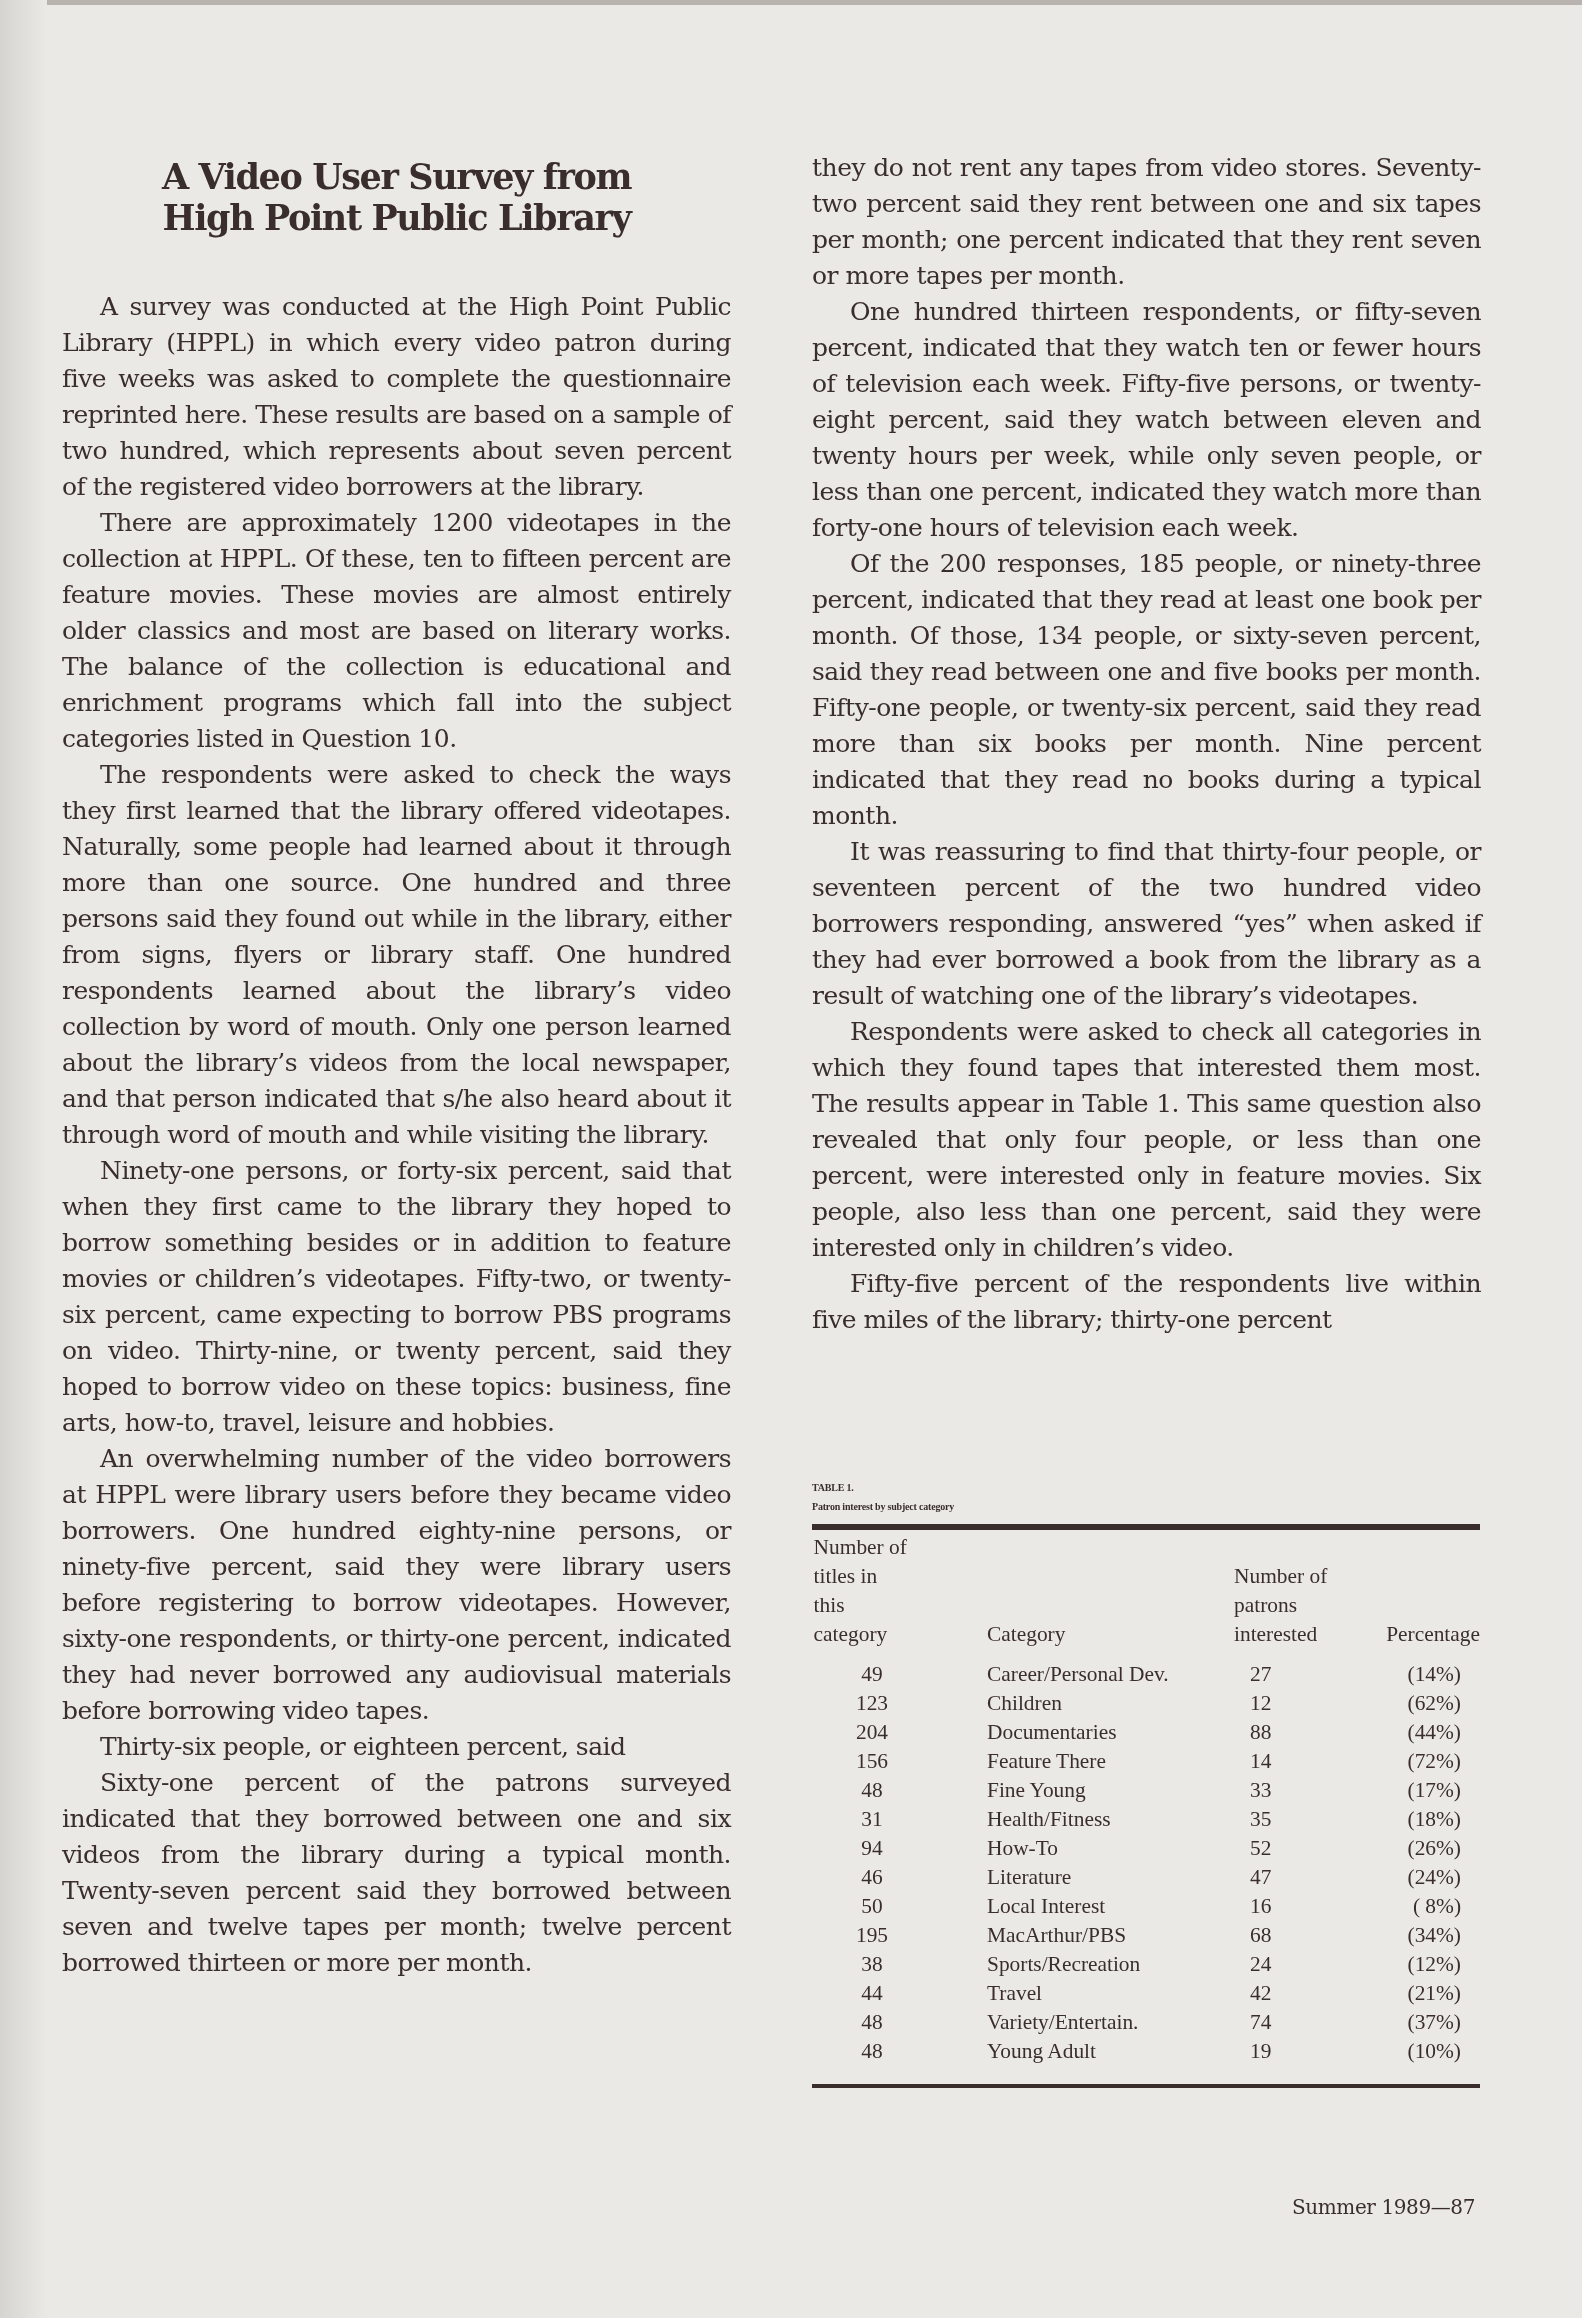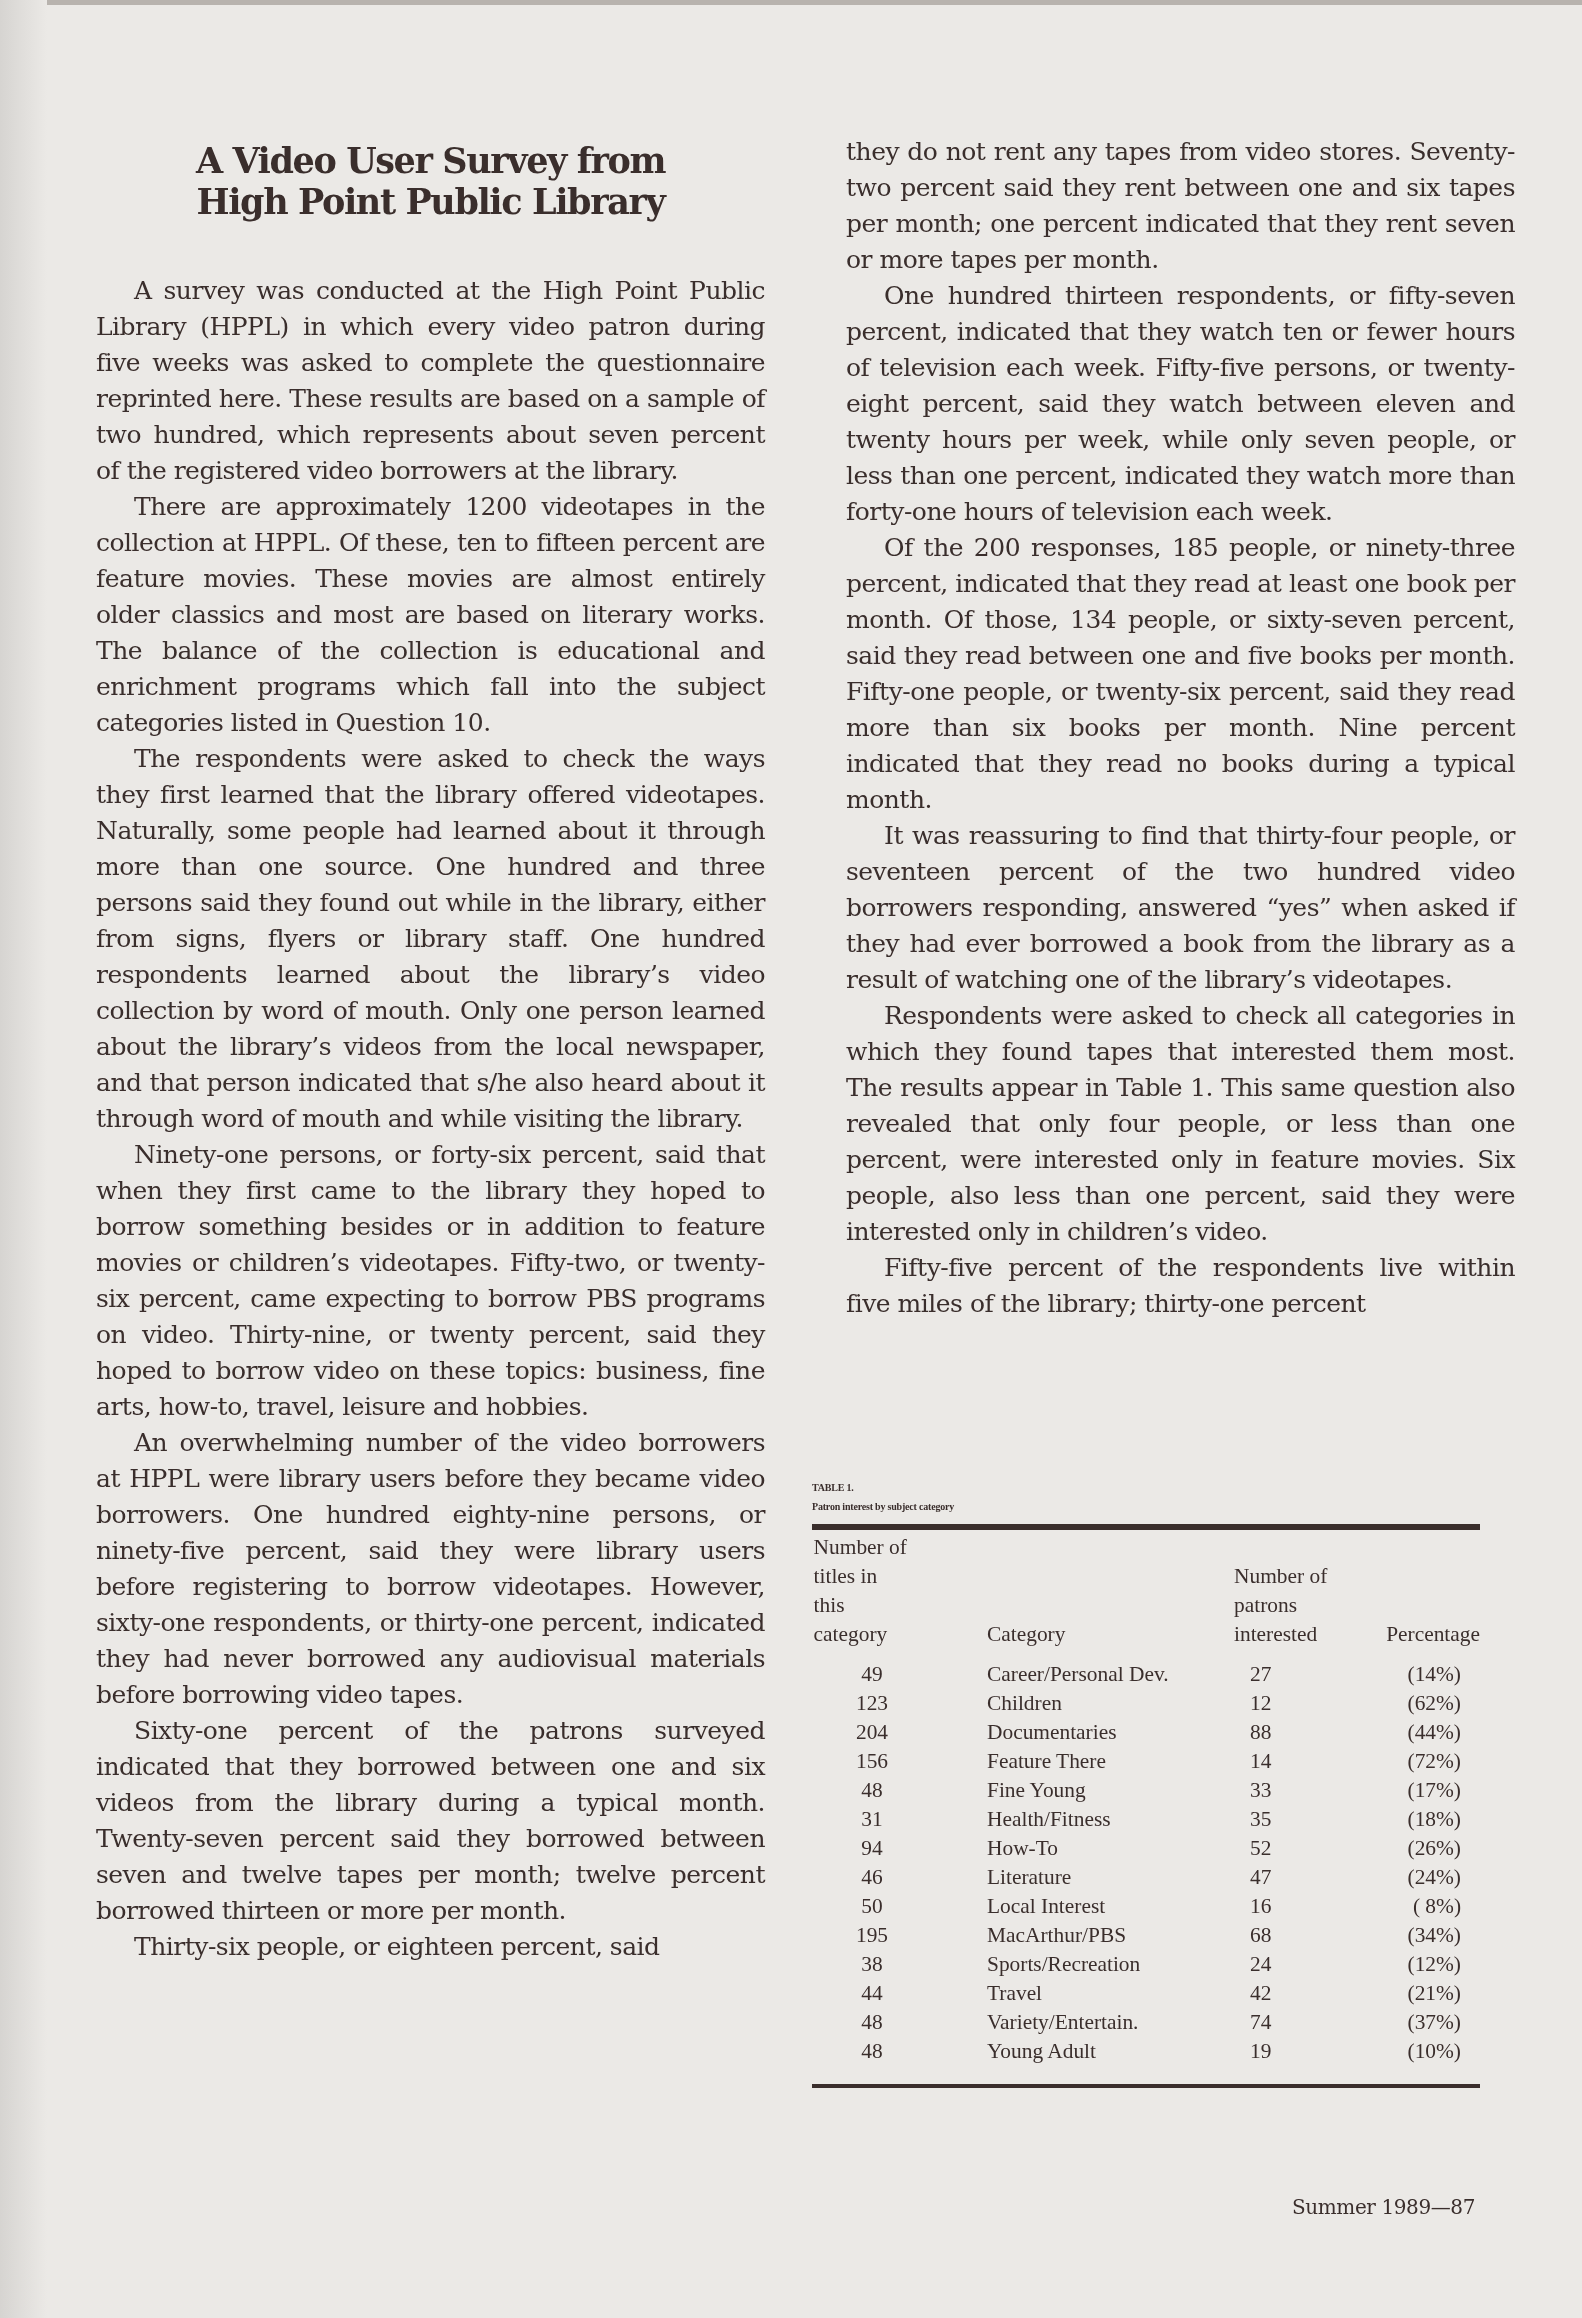--- a/index.html
+++ b/index.html
@@ -9,24 +9,23 @@
     font-family:"DejaVu Serif", "Liberation Serif", serif;
     color:#3a2e2c;
     position:relative;
   }
   .page-shadow {
     position:absolute; left:0; top:0; width:47px; height:2319px;
     background:linear-gradient(to right, #d6d4d1, #ebe9e6);
   }
   .top-edge { position:absolute; left:0; top:0; width:1582px; height:4.7px; background:#b8b3ae; }
   .col {
-    position:absolute; top:134px; width:669px;
+    position:absolute; top:150px; width:669px;
     font-size:25px; line-height:36px; text-align:justify;
     letter-spacing:-0.5px;
-    margin-left:34px;
   }
   .col-left { left:62px; }
   .col-right { left:812px; }
   .title {
     font-family:"DejaVu Serif", "Liberation Serif", serif;
     font-weight:bold; font-size:35px; line-height:41px;
     text-align:center; margin:6.3px 0 51px 0; letter-spacing:-1.4px;
     color:#3a2e2c;
   }
   p { margin:0; text-indent:38px; }
@@ -67,22 +66,22 @@
   <div class="title">
     <div>A Video User Survey from</div>
     <div>High Point Public Library</div>
   </div>
   <div id="left-paras">
       <p>A survey was conducted at the High Point Public Library (HPPL) in which every video patron during five weeks was asked to complete the questionnaire reprinted here. These results are based on a sample of two hundred, which represents about seven percent of the registered video borrowers at the library.</p>
       <p>There are approximately 1200 videotapes in the collection at HPPL. Of these, ten to fifteen percent are feature movies. These movies are almost entirely older classics and most are based on literary works. The balance of the collection is educational and enrichment programs which fall into the subject categories listed in Question 10.</p>
       <p>The respondents were asked to check the ways they first learned that the library offered videotapes. Naturally, some people had learned about it through more than one source. One hundred and three persons said they found out while in the library, either from signs, flyers or library staff. One hundred respondents learned about the library’s video collection by word of mouth. Only one person learned about the library’s videos from the local newspaper, and that person indicated that s/he also heard about it through word of mouth and while visiting the library.</p>
       <p>Ninety-one persons, or forty-six percent, said that when they first came to the library they hoped to borrow something besides or in addition to feature movies or children’s videotapes. Fifty-two, or twenty-six percent, came expecting to borrow PBS programs on video. Thirty-nine, or twenty percent, said they hoped to borrow video on these topics: business, fine arts, how-to, travel, leisure and hobbies.</p>
       <p>An overwhelming number of the video borrowers at HPPL were library users before they became video borrowers. One hundred eighty-nine persons, or ninety-five percent, said they were library users before registering to borrow videotapes. However, sixty-one respondents, or thirty-one percent, indicated they had never borrowed any audiovisual materials before borrowing video tapes.</p>
+      <p>Thirty-six people, or eighteen percent, said</p>
       <p>Sixty-one percent of the patrons surveyed indicated that they borrowed between one and six videos from the library during a typical month. Twenty-seven percent said they borrowed between seven and twelve tapes per month; twelve percent borrowed thirteen or more per month.</p>
-      <p>Thirty-six people, or eighteen percent, said</p>
     </div>
 </div>
 
 <div class="col col-right">
   <div id="right-paras">
       <p class="noindent">they do not rent any tapes from video stores. Seventy-two percent said they rent between one and six tapes per month; one percent indicated that they rent seven or more tapes per month.</p>
       <p>One hundred thirteen respondents, or fifty-seven percent, indicated that they watch ten or fewer hours of television each week. Fifty-five persons, or twenty-eight percent, said they watch between eleven and twenty hours per week, while only seven people, or less than one percent, indicated they watch more than forty-one hours of television each week.</p>
       <p>Of the 200 responses, 185 people, or ninety-three percent, indicated that they read at least one book per month. Of those, 134 people, or sixty-seven percent, said they read between one and five books per month. Fifty-one people, or twenty-six percent, said they read more than six books per month. Nine percent indicated that they read no books during a typical month.</p>
       <p>It was reassuring to find that thirty-four people, or seventeen percent of the two hundred video borrowers responding, answered “yes” when asked if they had ever borrowed a book from the library as a result of watching one of the library’s videotapes.</p>
       <p>Respondents were asked to check all categories in which they found tapes that interested them most. The results appear in Table 1. This same question also revealed that only four people, or less than one percent, were interested only in feature movies. Six people, also less than one percent, said they were interested only in children’s video.</p>

